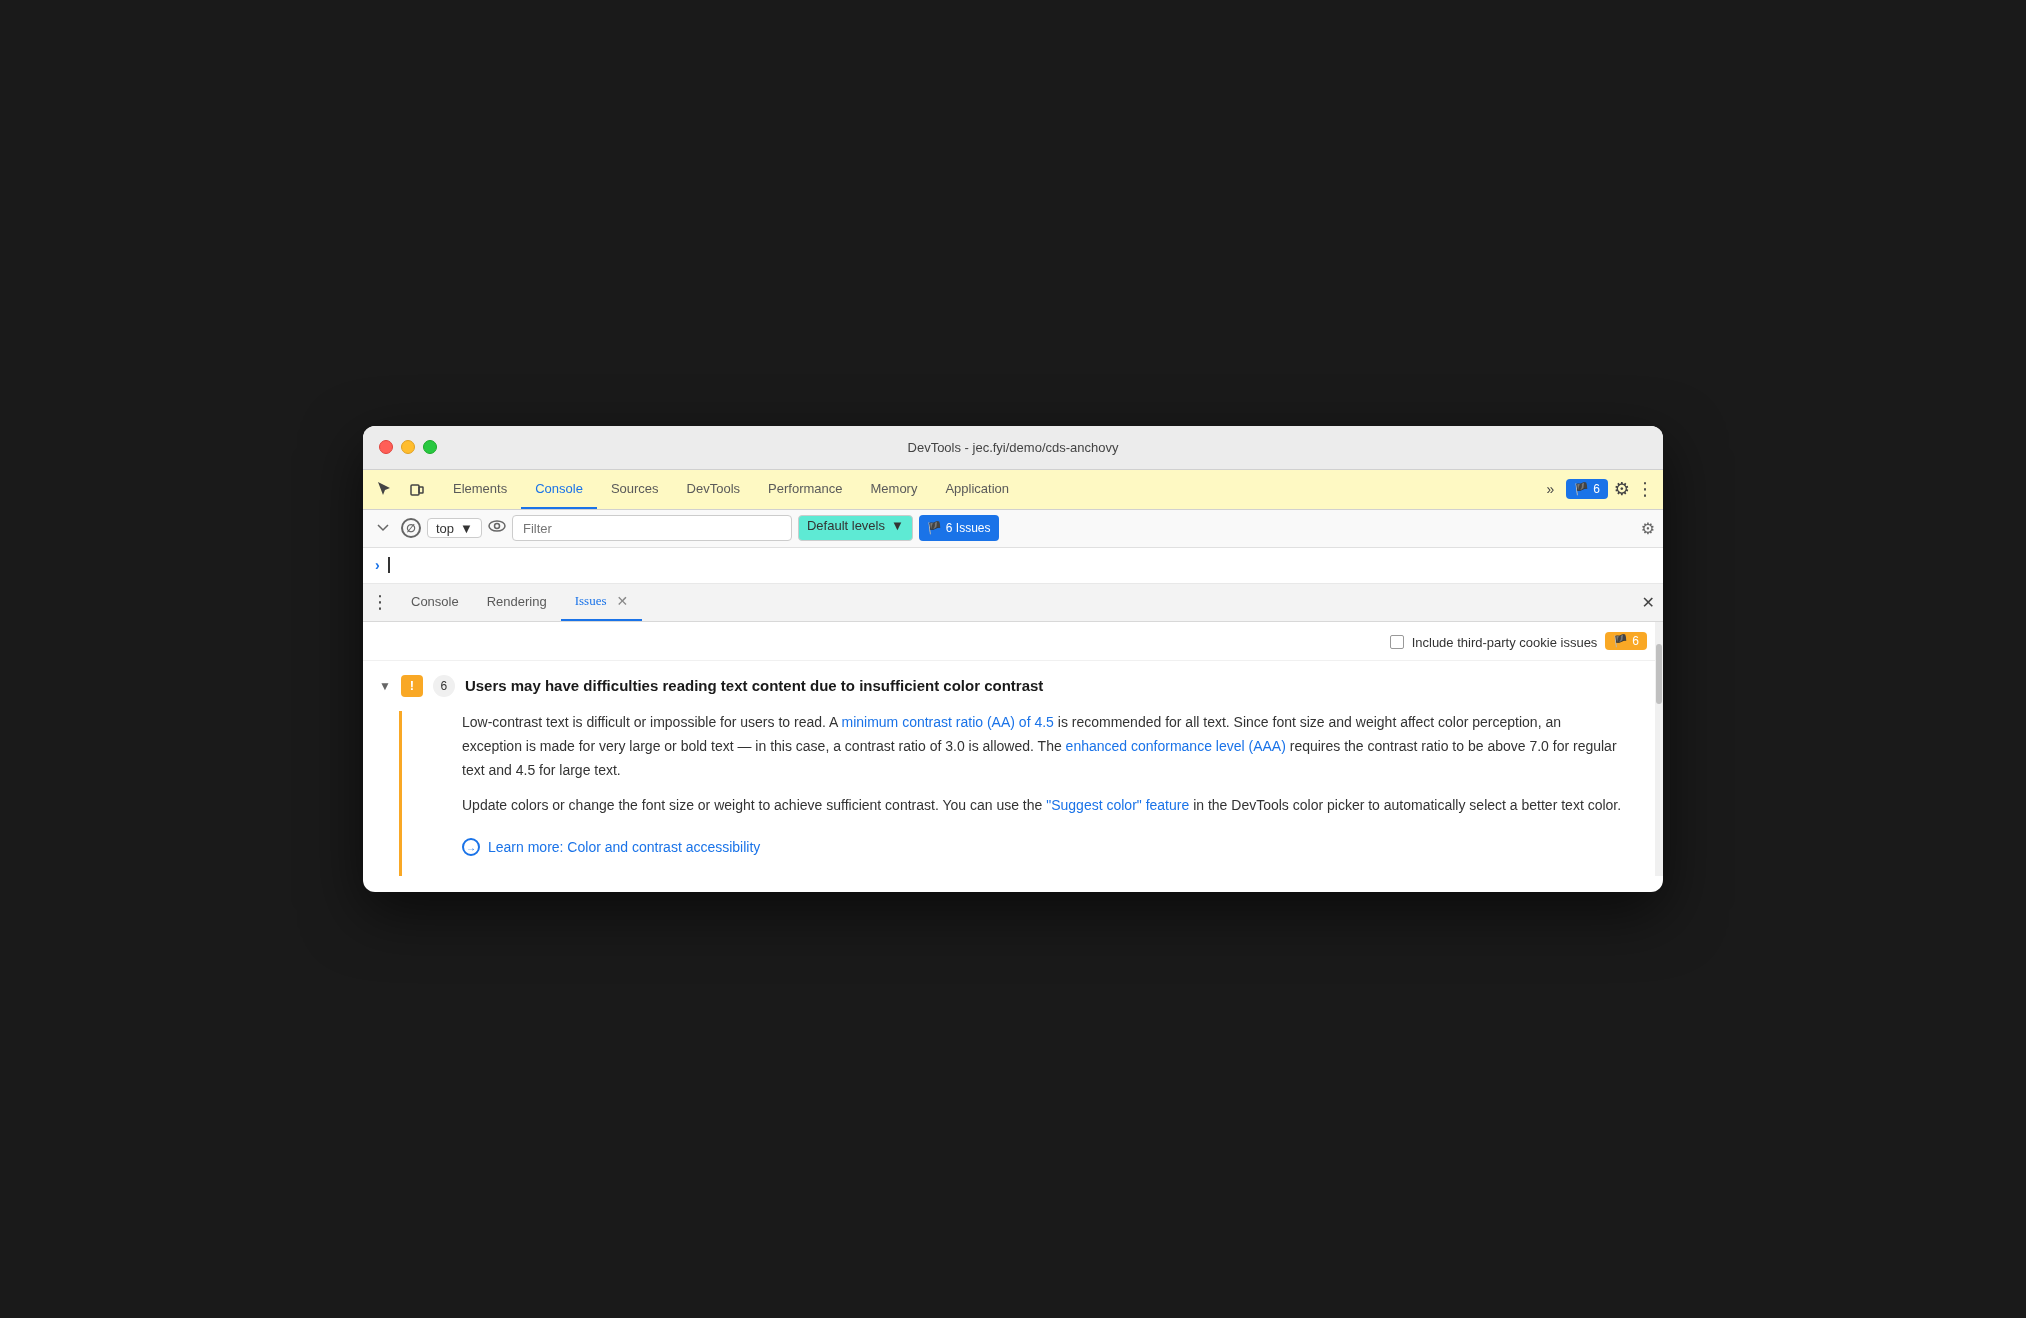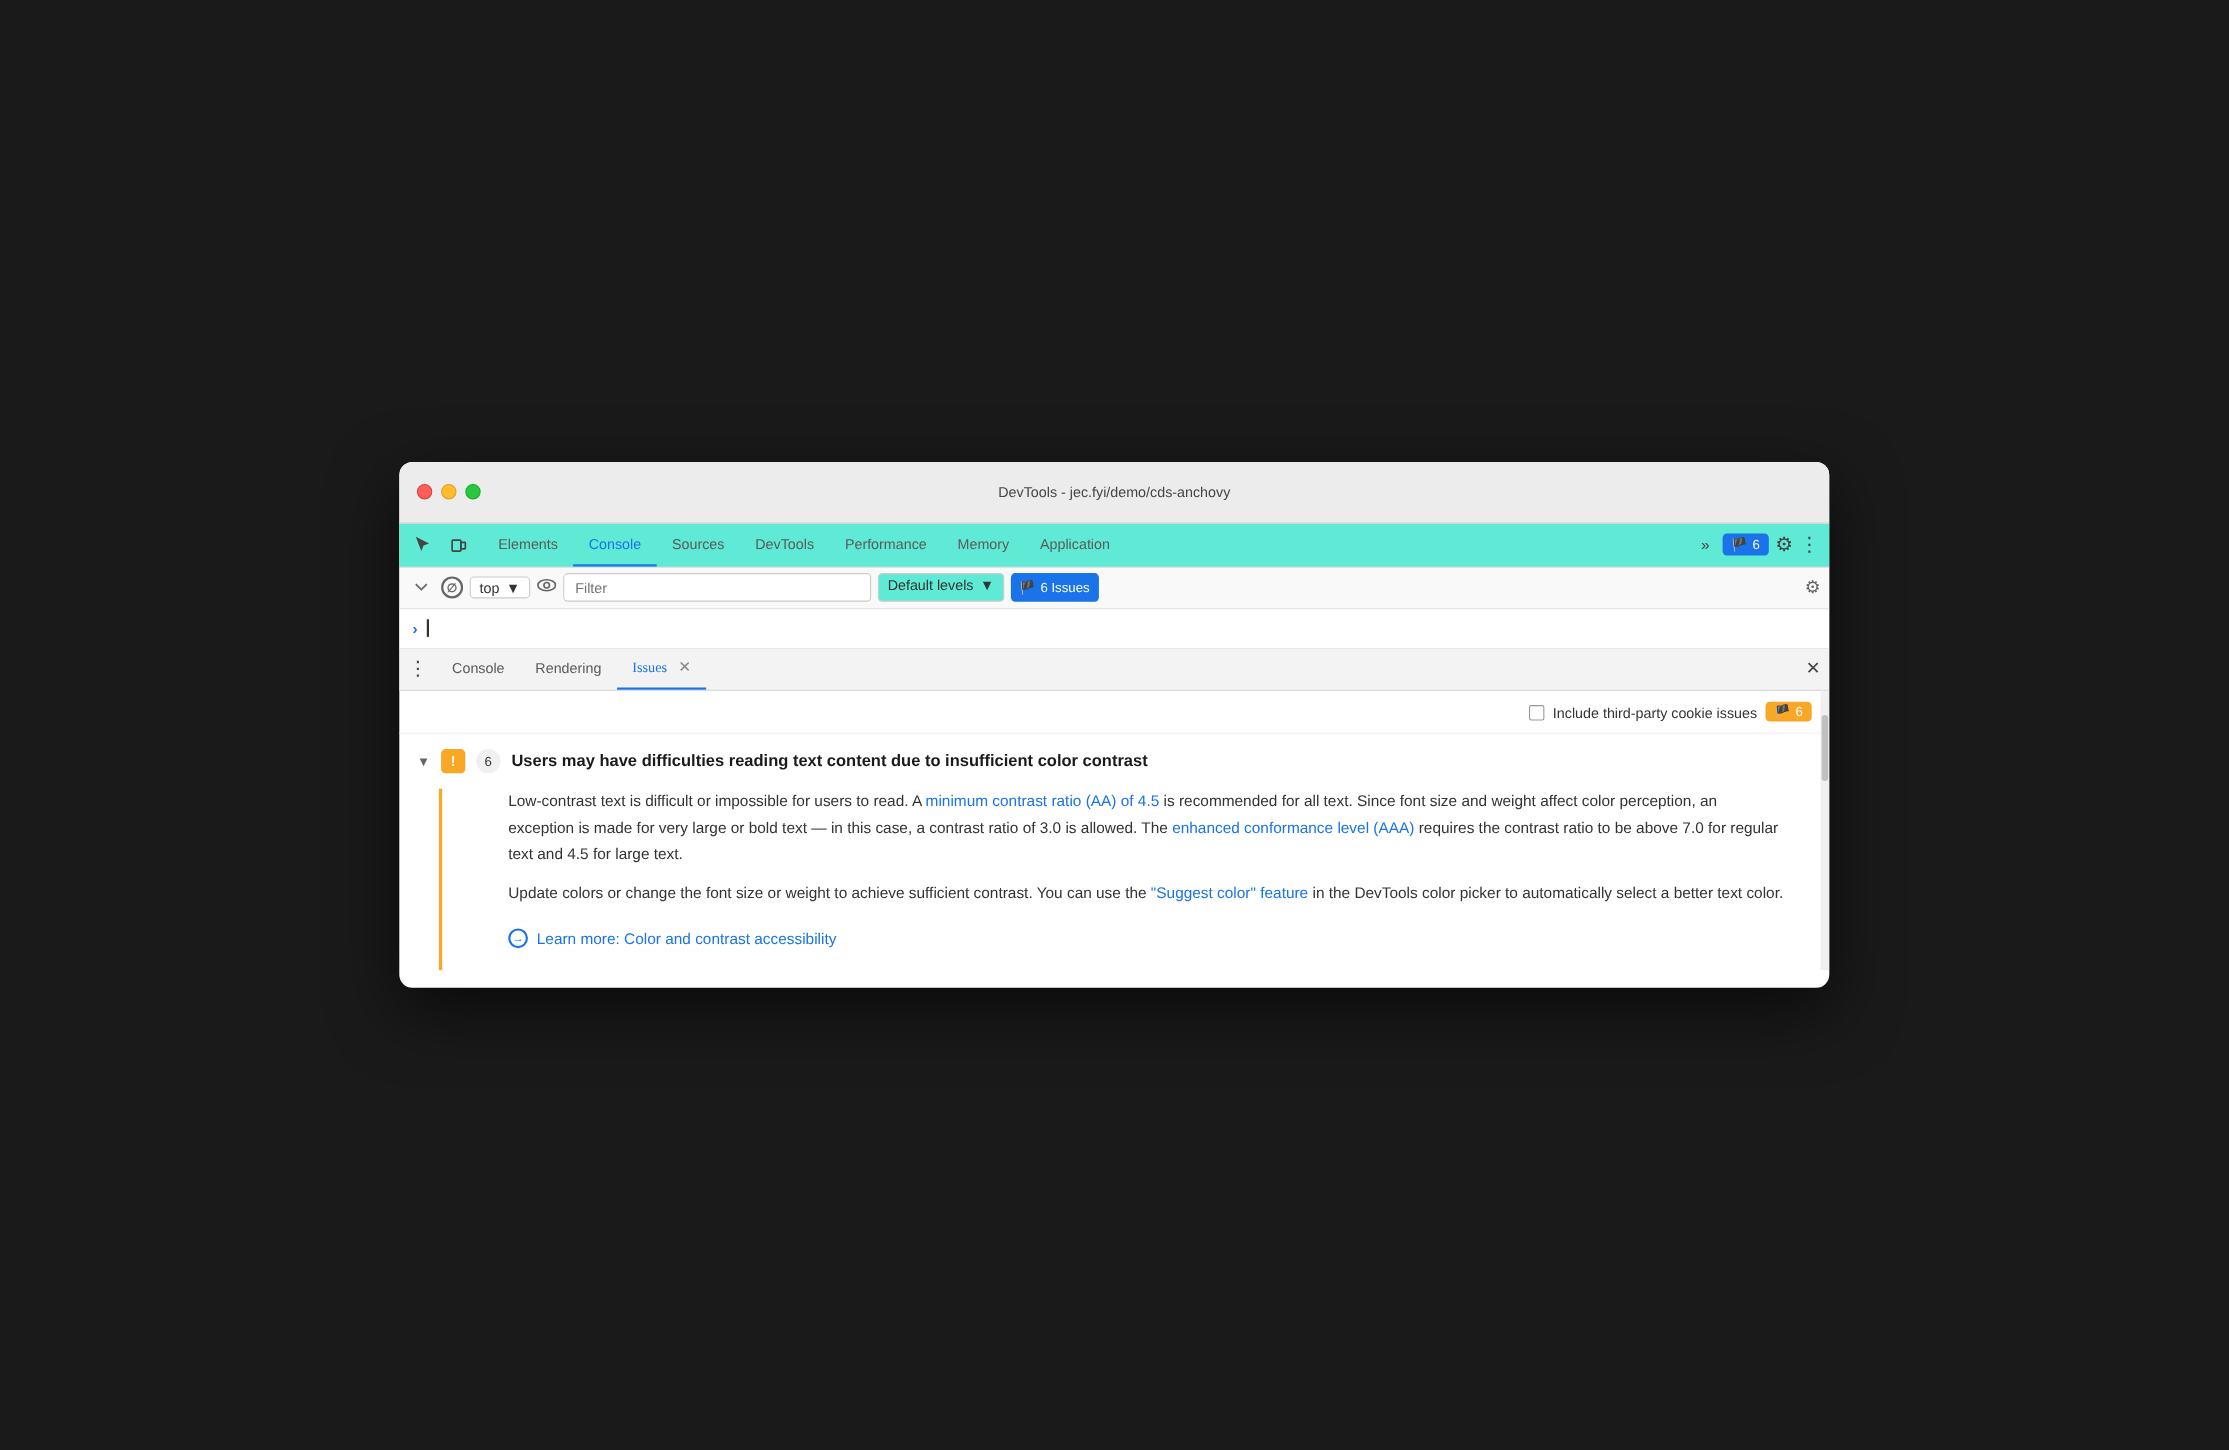--- a/index.html
+++ b/index.html
@@ -17,21 +17,21 @@
       width: 1300px;
       background: #ffffff;
       border-radius: 12px;
       box-shadow: 0 20px 60px rgba(0,0,0,0.6);
       overflow: hidden;
     }
 
     
     .title-bar {
       background: #ececec;
-      height: 56px;
+      height: 44px;
       display: flex;
       align-items: center;
       padding: 0 16px;
       border-bottom: 1px solid #d0d0d0;
       position: relative;
     }
 
     .traffic-lights {
       display: flex;
       gap: 8px;
@@ -51,21 +51,21 @@
       position: absolute;
       left: 50%;
       transform: translateX(-50%);
       font-size: 13px;
       color: #444;
       font-weight: 400;
     }
 
     
     .devtools-toolbar {
-      background: #5eead4;
+      background: #fef9c3;
       border-bottom: 1px solid #d0d0d0;
       display: flex;
       align-items: center;
       height: 40px;
       padding: 0 8px;
     }
 
     .toolbar-left-icons {
       display: flex;
       align-items: center;

